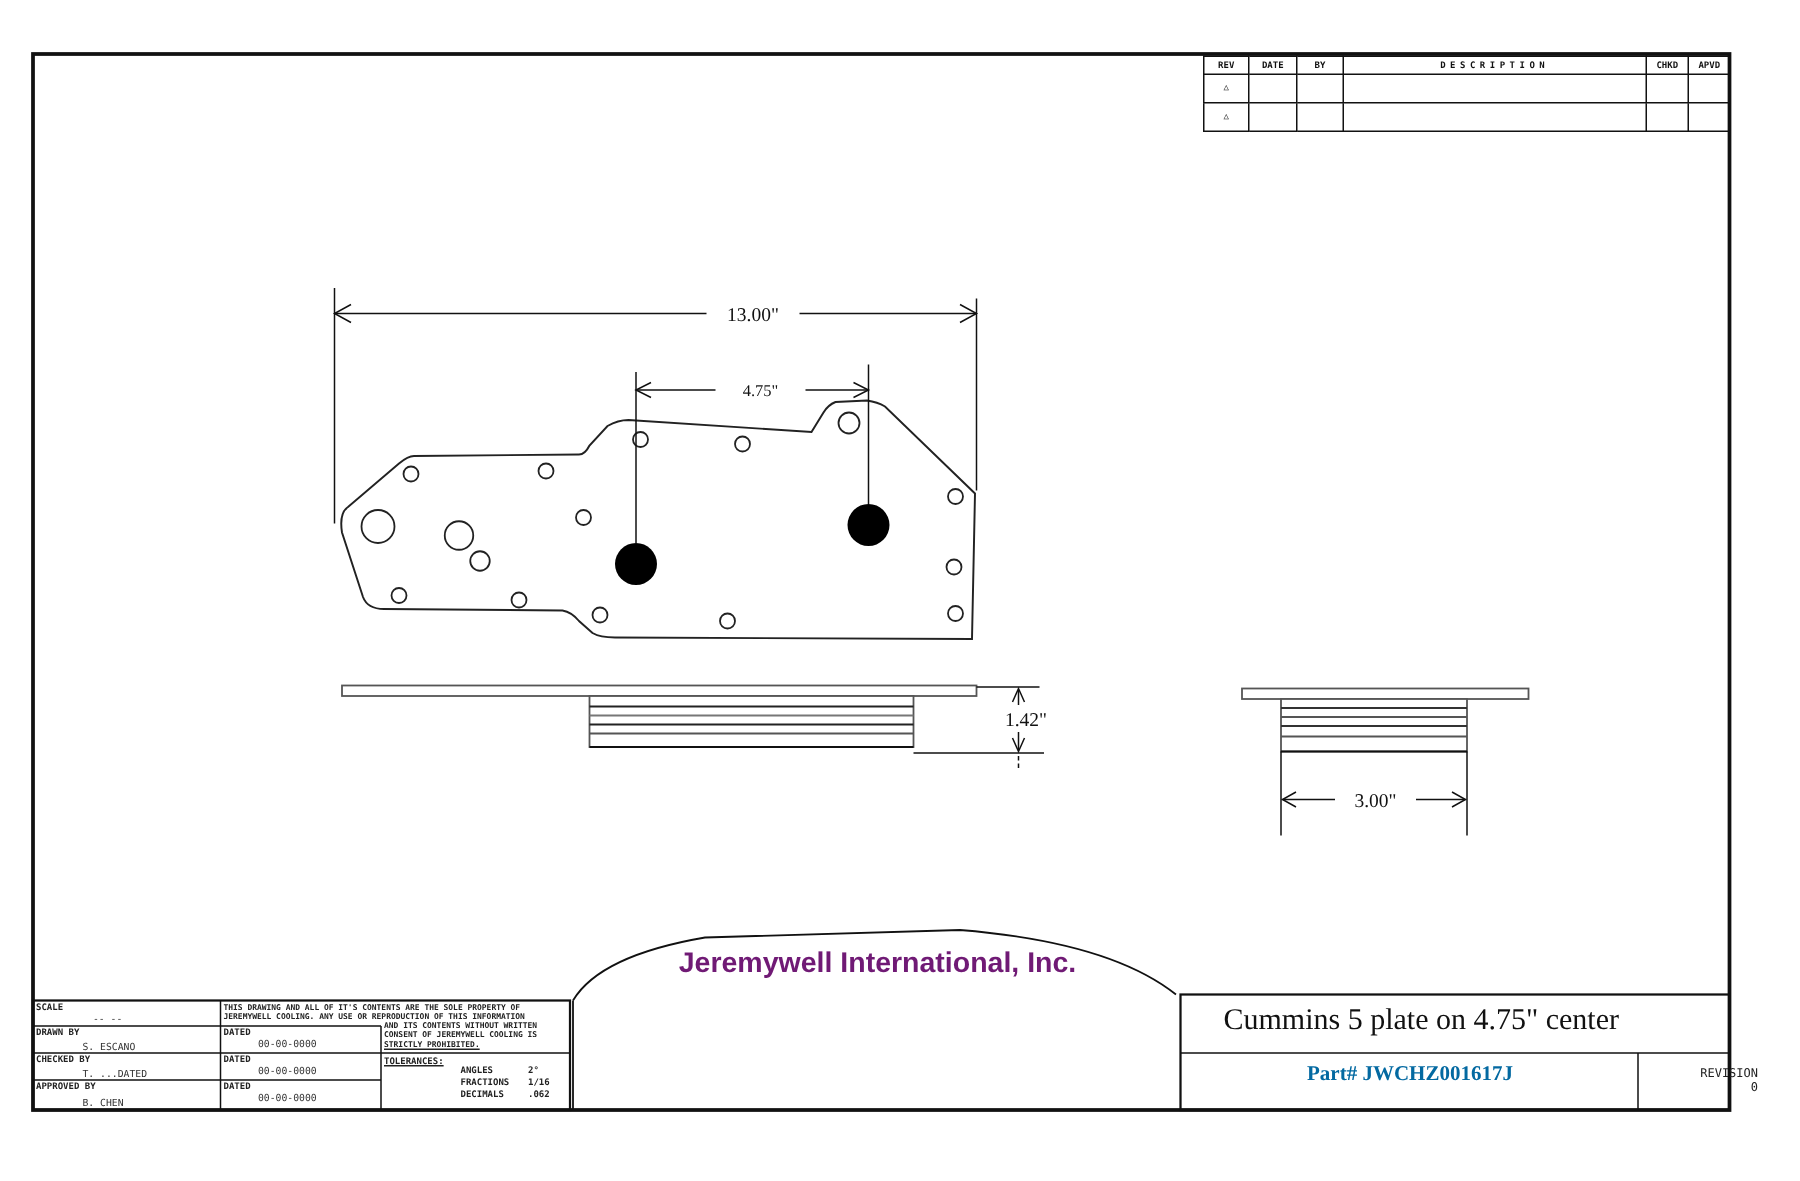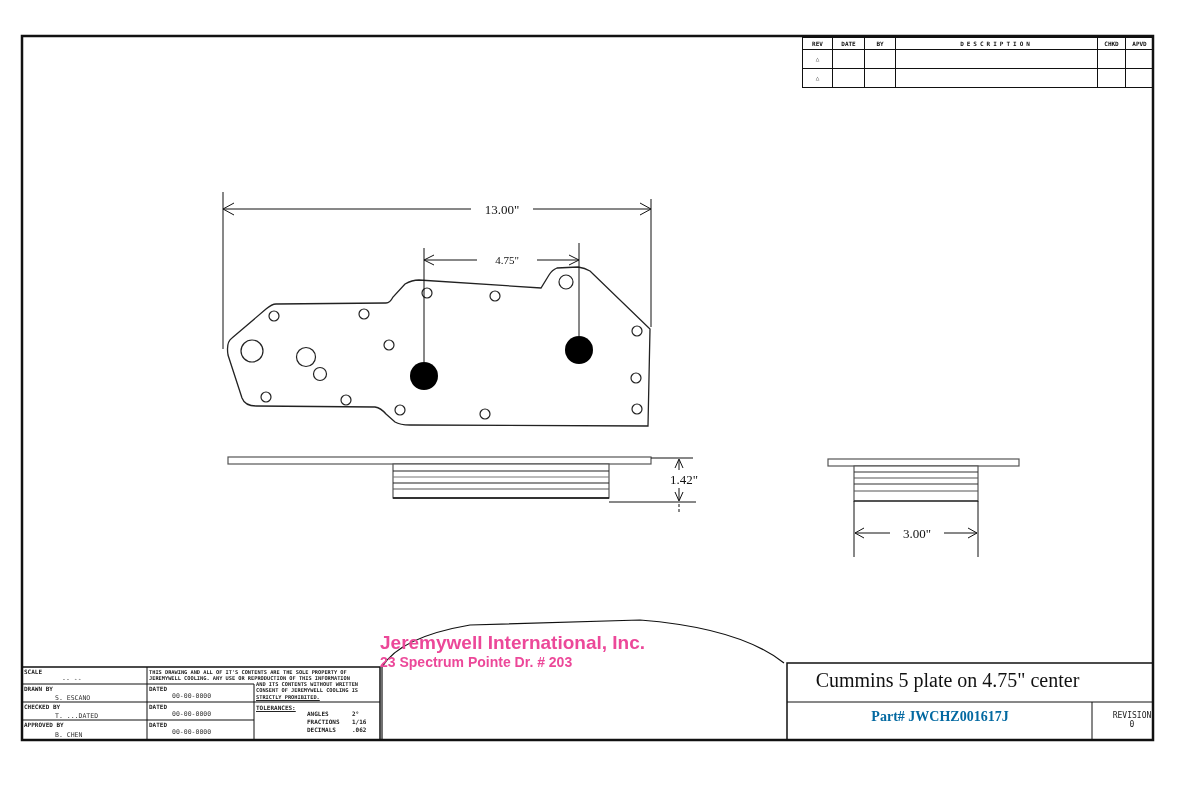--- a/index.html
+++ b/index.html
@@ -6,26 +6,26 @@
   body { width:1200px; height:787px; position:relative; overflow:hidden; font-family:"Liberation Sans", sans-serif; }
   .abs { position:absolute; }
   #drawing { position:absolute; left:0; top:0; }
   .rev-table { position:absolute; left:802px; top:37px; border-collapse:collapse; }
   .rev-table td { border:1px solid #111; padding:0; font-family:"DejaVu Sans Mono", monospace; font-size:6px; font-weight:bold; text-align:center; color:#111; }
   .rev-table tr.hdr td { height:11px; }
   .rev-table tr.row td { height:18px; }
   .tri { font-size:15px; font-weight:normal; line-height:16px; font-family:"DejaVu Sans", sans-serif; }
   .tb-small { font-family:"DejaVu Sans Mono", monospace; font-size:6px; font-weight:bold; color:#222; line-height:6px; white-space:nowrap; }
   .tb-val { font-family:"DejaVu Sans Mono", monospace; font-size:6.5px; color:#333; white-space:nowrap; }
-  .company { position:absolute; left:380px; top:632px; width:410px; color:#ec4899; }
+  .company { position:absolute; left:380px; top:632px; width:410px; text-align:center; color:#701a75; }
   .company .name { font-weight:bold; font-size:19px; line-height:22px; }
   .company .line { font-weight:bold; font-size:14px; line-height:17.5px; }
   .title-text { position:absolute; left:790px; top:669px; width:315px; text-align:center; font-family:"Liberation Serif", serif; font-size:20px; color:#111; }
   .part-text { position:absolute; left:790px; top:709px; width:300px; text-align:center; font-family:"Liberation Serif", serif; font-size:14px; font-weight:bold; color:#0369a1; }
-  .rev-label { position:absolute; left:1092px; top:711px; width:80px; text-align:center; font-family:"DejaVu Sans Mono", monospace; font-size:8px; color:#222; line-height:9px; }
+  .rev-label { position:absolute; left:1092px; top:711px; width:80px; text-align:right; font-family:"DejaVu Sans Mono", monospace; font-size:8px; color:#222; line-height:9px; }
   .dim-text { font-family:"Liberation Serif", serif; fill:#111; }
 </style>
 </head>
 <body>
 
 <svg id="drawing" width="1200" height="787" viewBox="0 0 1200 787" xmlns="http://www.w3.org/2000/svg">
 
   <rect x="22" y="36" width="1131" height="704" fill="none" stroke="#111" stroke-width="2.5"></rect>
 
   <g fill="none" stroke="#222" stroke-width="1.3">
@@ -191,21 +191,20 @@
 <div class="abs tb-small" style="left:256px; top:705px; text-decoration:underline">TOLERANCES:</div>
 <div class="abs tb-small" style="left:307px; top:711px">ANGLES</div>
 <div class="abs tb-small" style="left:352px; top:711px">2°</div>
 <div class="abs tb-small" style="left:307px; top:719px">FRACTIONS</div>
 <div class="abs tb-small" style="left:352px; top:719px">1/16</div>
 <div class="abs tb-small" style="left:307px; top:727px">DECIMALS</div>
 <div class="abs tb-small" style="left:352px; top:727px">.062</div>
 
 <div class="company">
   <div class="name">Jeremywell International, Inc.</div>
-  <div class="line">23 Spectrum Pointe Dr. # 203</div>
 </div>
 
 <div class="title-text">Cummins 5 plate on 4.75" center</div>
 <div class="part-text">Part# JWCHZ001617J</div>
 <div class="rev-label">
   <div>REVISION</div>
   <div>0</div>
 </div>
 
 </body></html>

